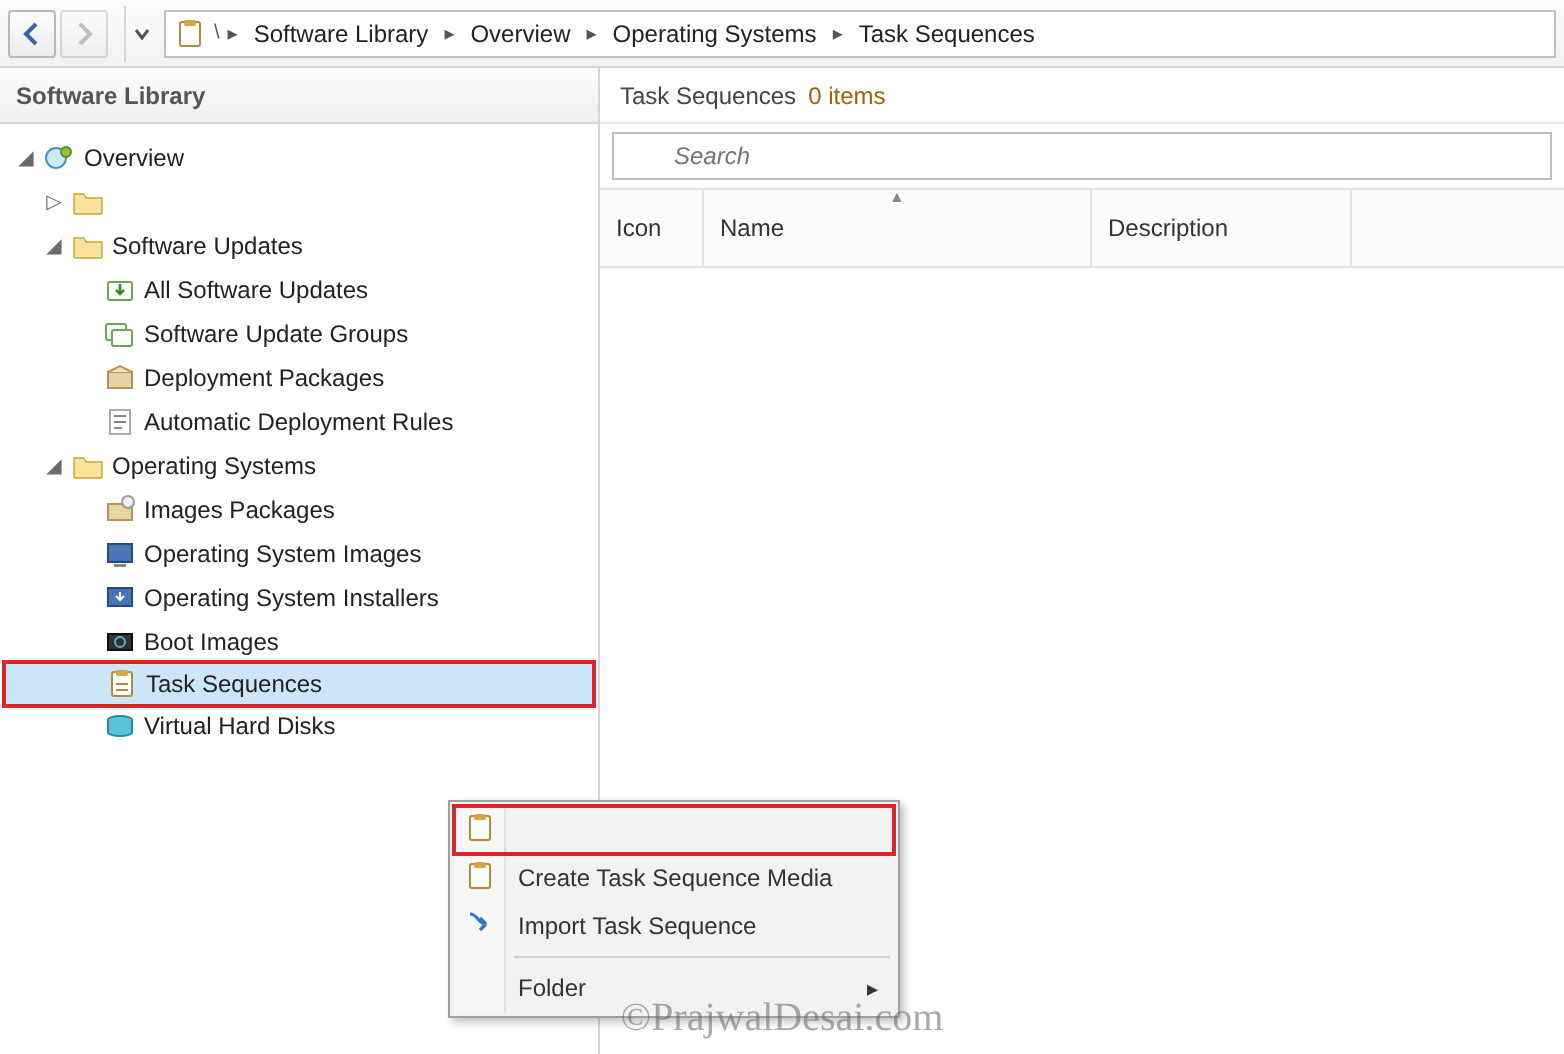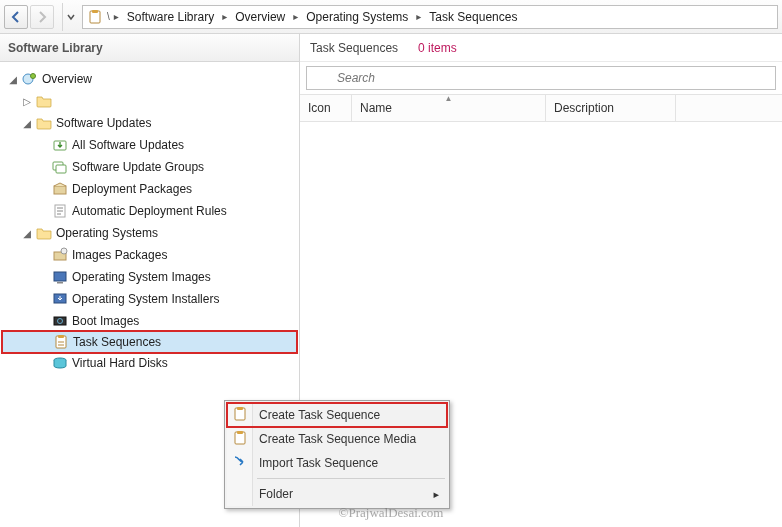--- a/index.html
+++ b/index.html
@@ -25,41 +25,41 @@
   .tree-row.selected { background: #cde6f7; border: 1px solid #7aa7d4; margin: -1px 0; }
   .tree-row.highlight { outline: 2px solid #d62828; outline-offset: -1px; }
   .expander { width: 14px; text-align: center; color: #6a6a6a; font-size: 10px; user-select: none; }
   .node-icon { width: 16px; height: 16px; display: inline-flex; align-items: center; justify-content: center; margin: 0 4px 0 2px; }
   .node-label { color: #222; }
   .ind-0 { padding-left: 4px; } .ind-1 { padding-left: 18px; } .ind-2 { padding-left: 34px; }
   
   
   .content { flex: 1; display: flex; flex-direction: column; }
   .content-header { height: 28px; display: flex; align-items: center; padding: 0 10px; border-bottom: 1px solid #eaeaea; color: #444; }
-  .content-header .count { color: #be185d; margin-left: 20px; }
+  .content-header .count { color: #a16207; margin-left: 6px; }
   .search-box { margin: 4px 6px 0 6px; height: 24px; border: 1px solid #c0c0c0; display: flex; align-items: center; }
   .search-box input { border: none; outline: none; flex: 1; padding: 0 6px; font-style: italic; color: #888; background: transparent; margin-left: 24px; }
-  .columns { display: flex; height: 28px; border-top: 1px solid #e3e3e3; border-bottom: 1px solid #e3e3e3; margin-top: 4px; background: #fcfcfc; }
+  .columns { display: flex; height: 40px; border-top: 1px solid #e3e3e3; border-bottom: 1px solid #e3e3e3; margin-top: 4px; background: #fcfcfc; }
   .col { border-right: 1px solid #e3e3e3; display: flex; align-items: center; padding: 0 8px; color: #333; position: relative; cursor: pointer; }
   .col.sort::after { content: "▲"; font-size: 8px; color: #888; position: absolute; left: 50%; top: -1px; transform: translateX(-50%); }
   
   
   .context-menu { position: absolute; left: 224px; top: 400px; width: 226px; background: #f2f2f2; border: 1px solid #a0a0a0; box-shadow: 2px 2px 4px rgba(0,0,0,0.25); padding: 2px; }
   .context-menu .gutter { position: absolute; left: 2px; top: 2px; bottom: 2px; width: 26px; background: #f6f6f6; border-right: 1px solid #e0e0e0; }
   .cm-item { position: relative; height: 24px; display: flex; align-items: center; padding-left: 32px; cursor: pointer; }
   .cm-item .cm-icon { position: absolute; left: 5px; top: 3px; width: 16px; height: 16px; display: flex; align-items: center; justify-content: center; }
   .cm-item.highlight { outline: 2px solid #d62828; outline-offset: -1px; }
   .cm-sep { height: 1px; background: #d0d0d0; margin: 3px 2px 3px 30px; }
   .cm-item.sub::after { content: "▸"; position: absolute; right: 8px; color: #333; font-size: 11px; }
   
   
   .folder-icon { width:16px; height:16px; }
   .folder-icon .back { fill:#fce29a; stroke:#caa33a; stroke-width:0.7; }
   
-  .watermark { position: absolute; left: 50%; bottom: 6px; transform: translateX(-50%); font-family: Georgia, serif; font-size: 13px; color: rgba(100,100,100,0.55); pointer-events: none; }
+  .watermark { position: absolute; left: 50%; bottom: 6px; transform: translateX(-50%); font-family: Georgia, serif; font-size: 20px; color: rgba(100,100,100,0.55); pointer-events: none; }
 </style>
 </head>
 <body>
 
 <div class="toolbar">
   <div class="nav-btn">
     <svg viewBox="0 0 12 12">
         <path d="M8 1 L3 6 L8 11" fill="none" stroke="#3a66a7" stroke-width="2"></path>
       </svg>
   </div>
@@ -271,21 +271,20 @@
 
 <div class="context-menu">
   <div class="gutter"></div>
   <div class="cm-item highlight">
     <span class="cm-icon">
       <svg viewBox="0 0 16 16">
           <rect x="3" y="2" width="10" height="12" rx="1" fill="#fff" stroke="#b58a3e"></rect>
           <rect x="5" y="1" width="6" height="3" rx="1" fill="#d9a441"></rect>
         </svg>
     </span>
-    <span>Create Task Sequence</span>
   </div>
   <div class="cm-item">
     <span class="cm-icon">
       <svg viewBox="0 0 16 16">
           <rect x="3" y="2" width="10" height="12" rx="1" fill="#fff" stroke="#b58a3e"></rect>
           <rect x="5" y="1" width="6" height="3" rx="1" fill="#d9a441"></rect>
         </svg>
     </span>
     <span>Create Task Sequence Media</span>
   </div>

